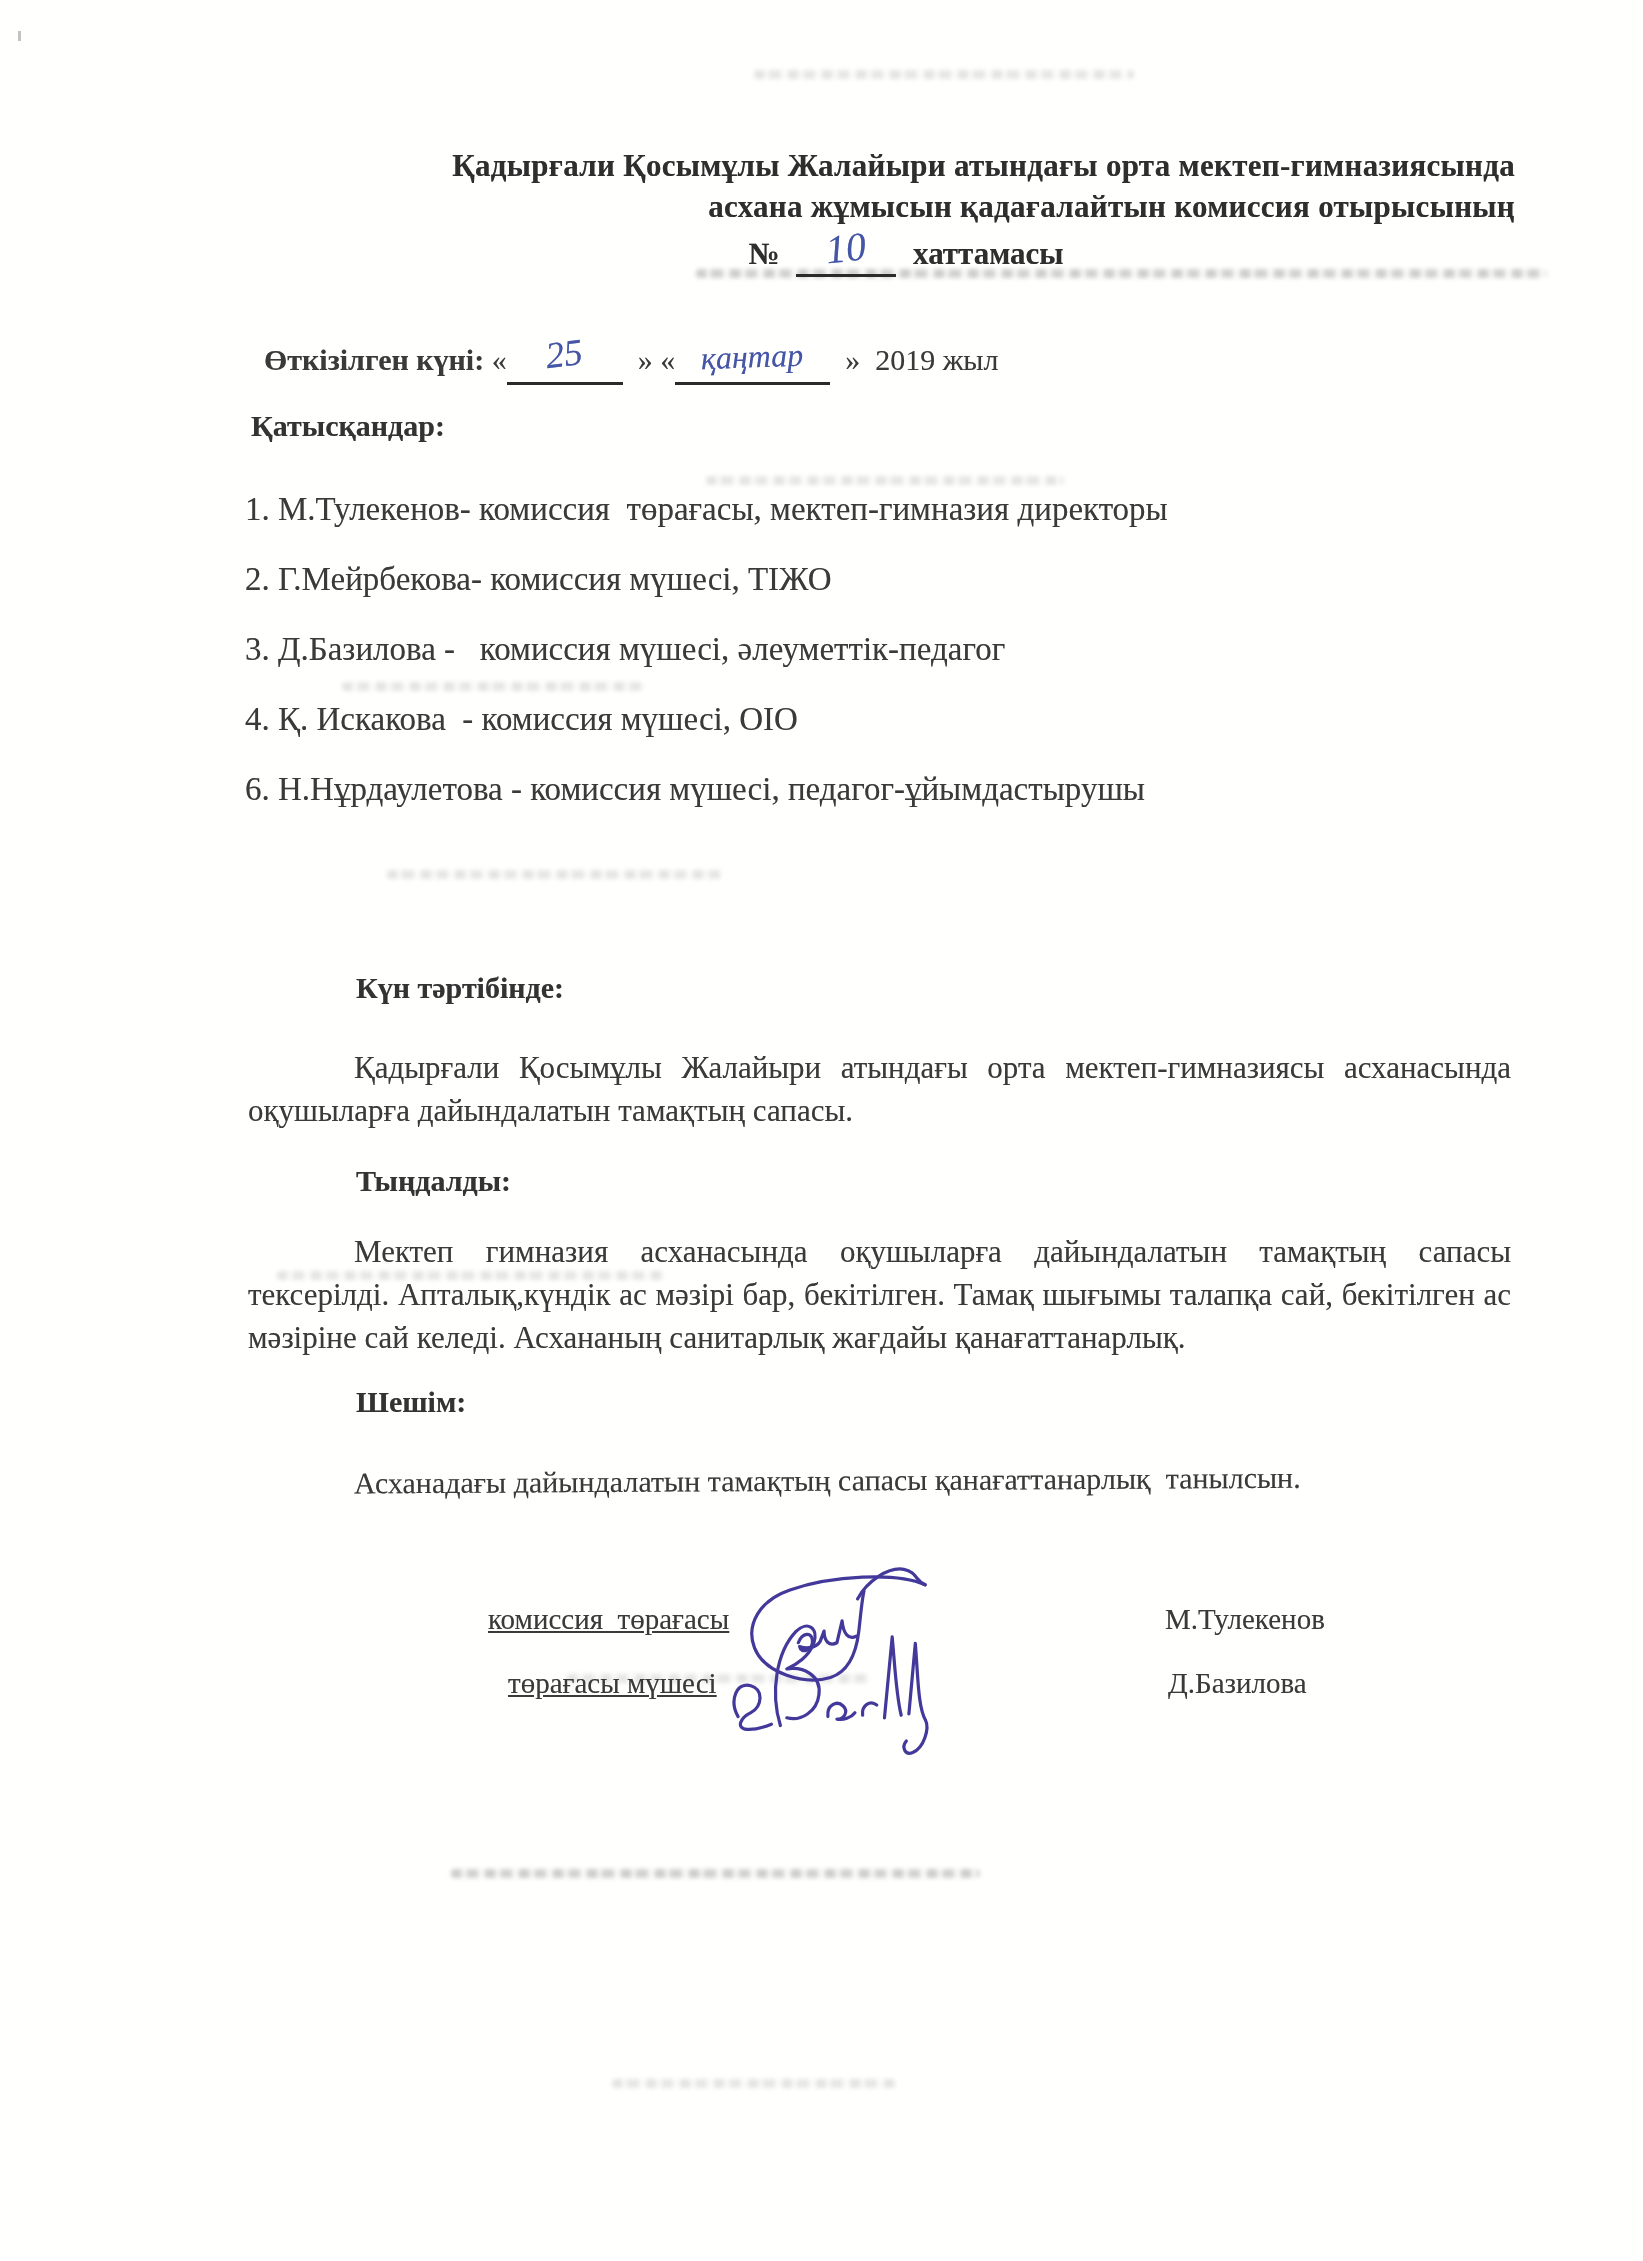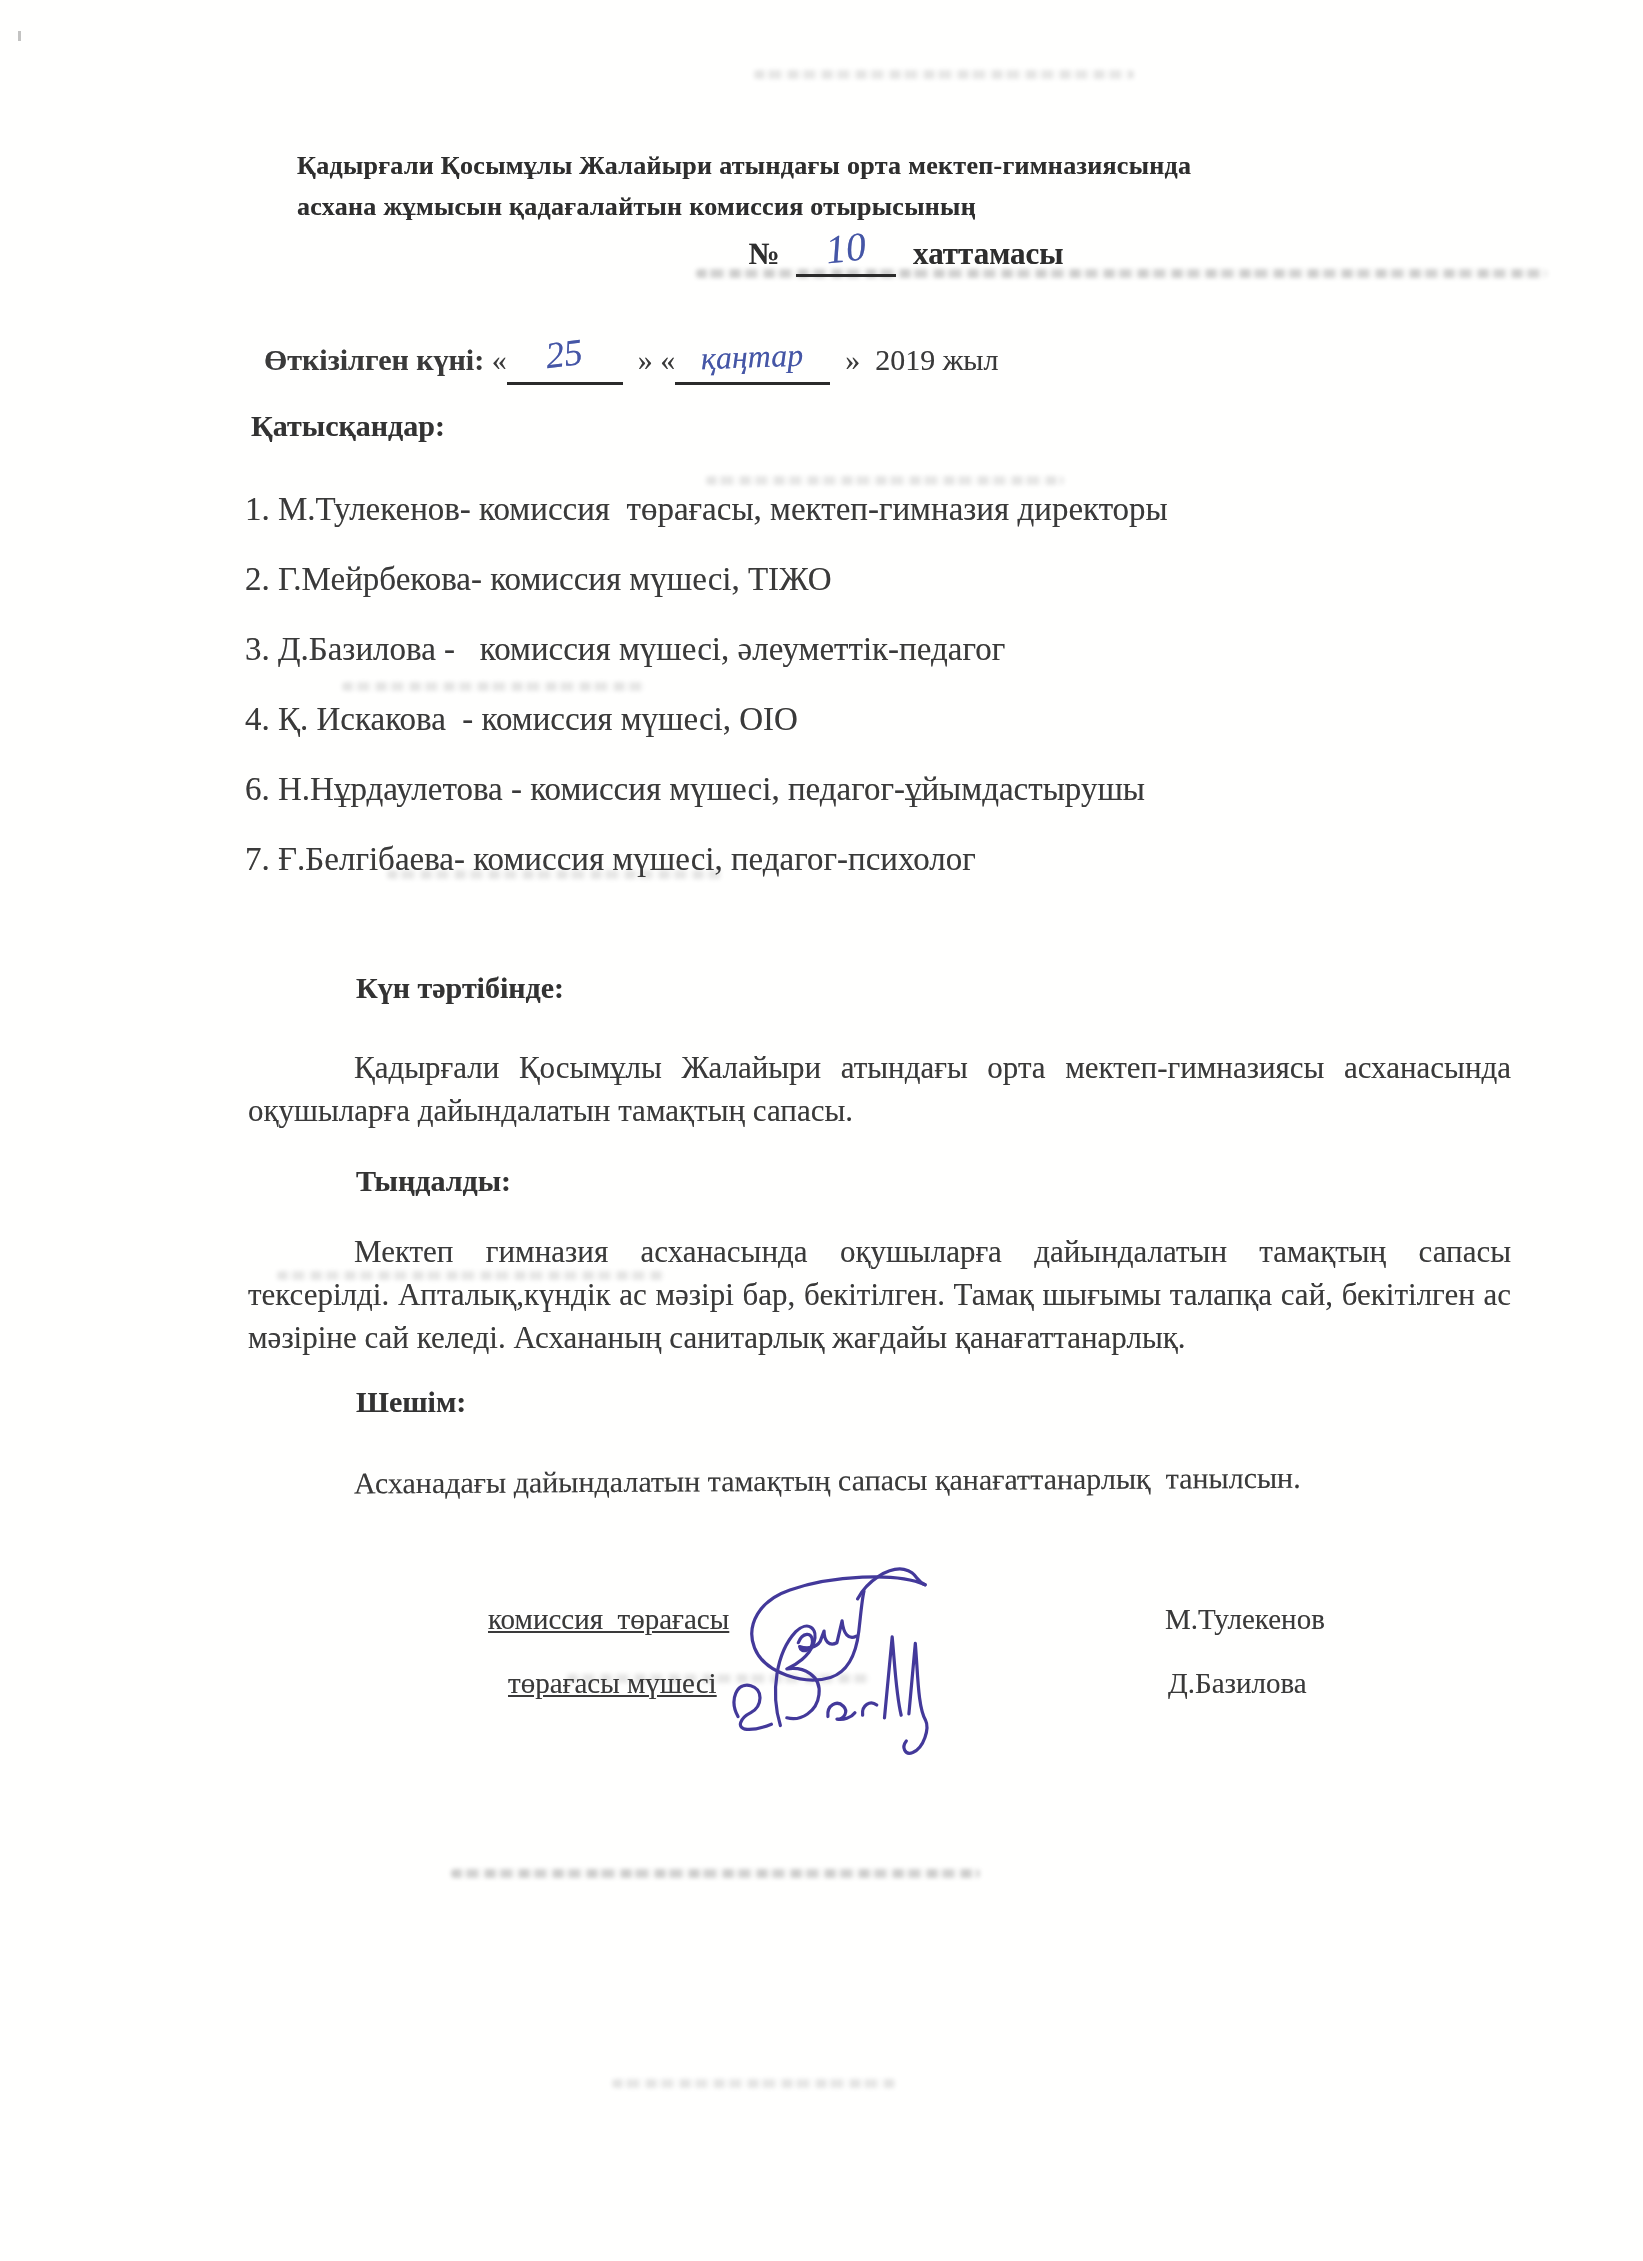--- a/index.html
+++ b/index.html
@@ -10,22 +10,22 @@
     font-family:"Liberation Serif", serif;
     color:#3a3a3a;
     overflow:hidden;
   }
   .abs{position:absolute;}
   .ink{color:#3a3a3a; text-shadow:0 0 0.6px rgba(70,70,70,.45);}
   .bold{font-weight:bold;}
   
   .title-block{
     left:297px;top:145px;width:1218px;
-    text-align:left;
-    font-weight:bold;font-size:26px;line-height:41px;
+    text-align:right;
+    font-weight:bold;font-size:31px;line-height:41px;
     color:#2e2e2e;letter-spacing:0.3px;
     text-shadow:0 0 0.6px rgba(50,50,50,.5);
   }
   .protocol-line{
     left:297px;top:227px;width:1218px;
     text-align:center;font-weight:bold;font-size:31px;color:#2e2e2e;
     text-shadow:0 0 0.6px rgba(50,50,50,.5);
   }
   .blank{
     display:inline-block;border-bottom:3.9px solid #2b2b2b;
@@ -122,21 +122,20 @@
   <div class="abs date-line ink"><span class="bold">Өткізілген күні:</span><span> </span><span>«</span><span class="blank day"><span class="hand h-day">25</span></span><span>  </span><span>»</span><span> </span><span>«</span><span class="blank month"><span class="hand h-month">қаңтар</span></span><span>  </span><span>»</span><span>  </span><span>2019 жыл</span></div>
 
   <div class="abs heading participants-heading">Қатысқандар:</div>
 
   <div class="abs participants ink">
     <div class="item">1. М.Тулекенов- комиссия  төрағасы, мектеп-гимназия директоры</div>
     <div class="item">2. Г.Мейрбекова- комиссия мүшесі, ТІЖО</div>
     <div class="item">3. Д.Базилова -   комиссия мүшесі, әлеуметтік-педагог</div>
     <div class="item">4. Қ. Искакова  - комиссия мүшесі, ОІО</div>
     <div class="item">6. Н.Нұрдаулетова - комиссия мүшесі, педагог-ұйымдастырушы</div>
-    <div class="item">7. Ғ.Белгібаева- комиссия мүшесі, педагог-психолог</div>
   </div>
 
   <div class="abs heading agenda-heading">Күн тәртібінде:</div>
   <div class="abs para agenda-para ink">Қадырғали Қосымұлы Жалайыри атындағы орта мектеп-гимназиясы асханасында оқушыларға дайындалатын тамақтың сапасы.</div>
 
   <div class="abs heading heard-heading">Тыңдалды:</div>
   <div class="abs para heard-para ink">Мектеп гимназия асханасында оқушыларға дайындалатын тамақтың сапасы тексерілді. Апталық,күндік ас мәзірі бар, бекітілген. Тамақ шығымы талапқа сай, бекітілген ас мәзіріне сай келеді. Асхананың санитарлық жағдайы қанағаттанарлық.</div>
 
   <div class="abs heading decision-heading">Шешім:</div>
   <div class="abs decision-line ink">Асханадағы дайындалатын тамақтың сапасы қанағаттанарлық  танылсын.</div>

